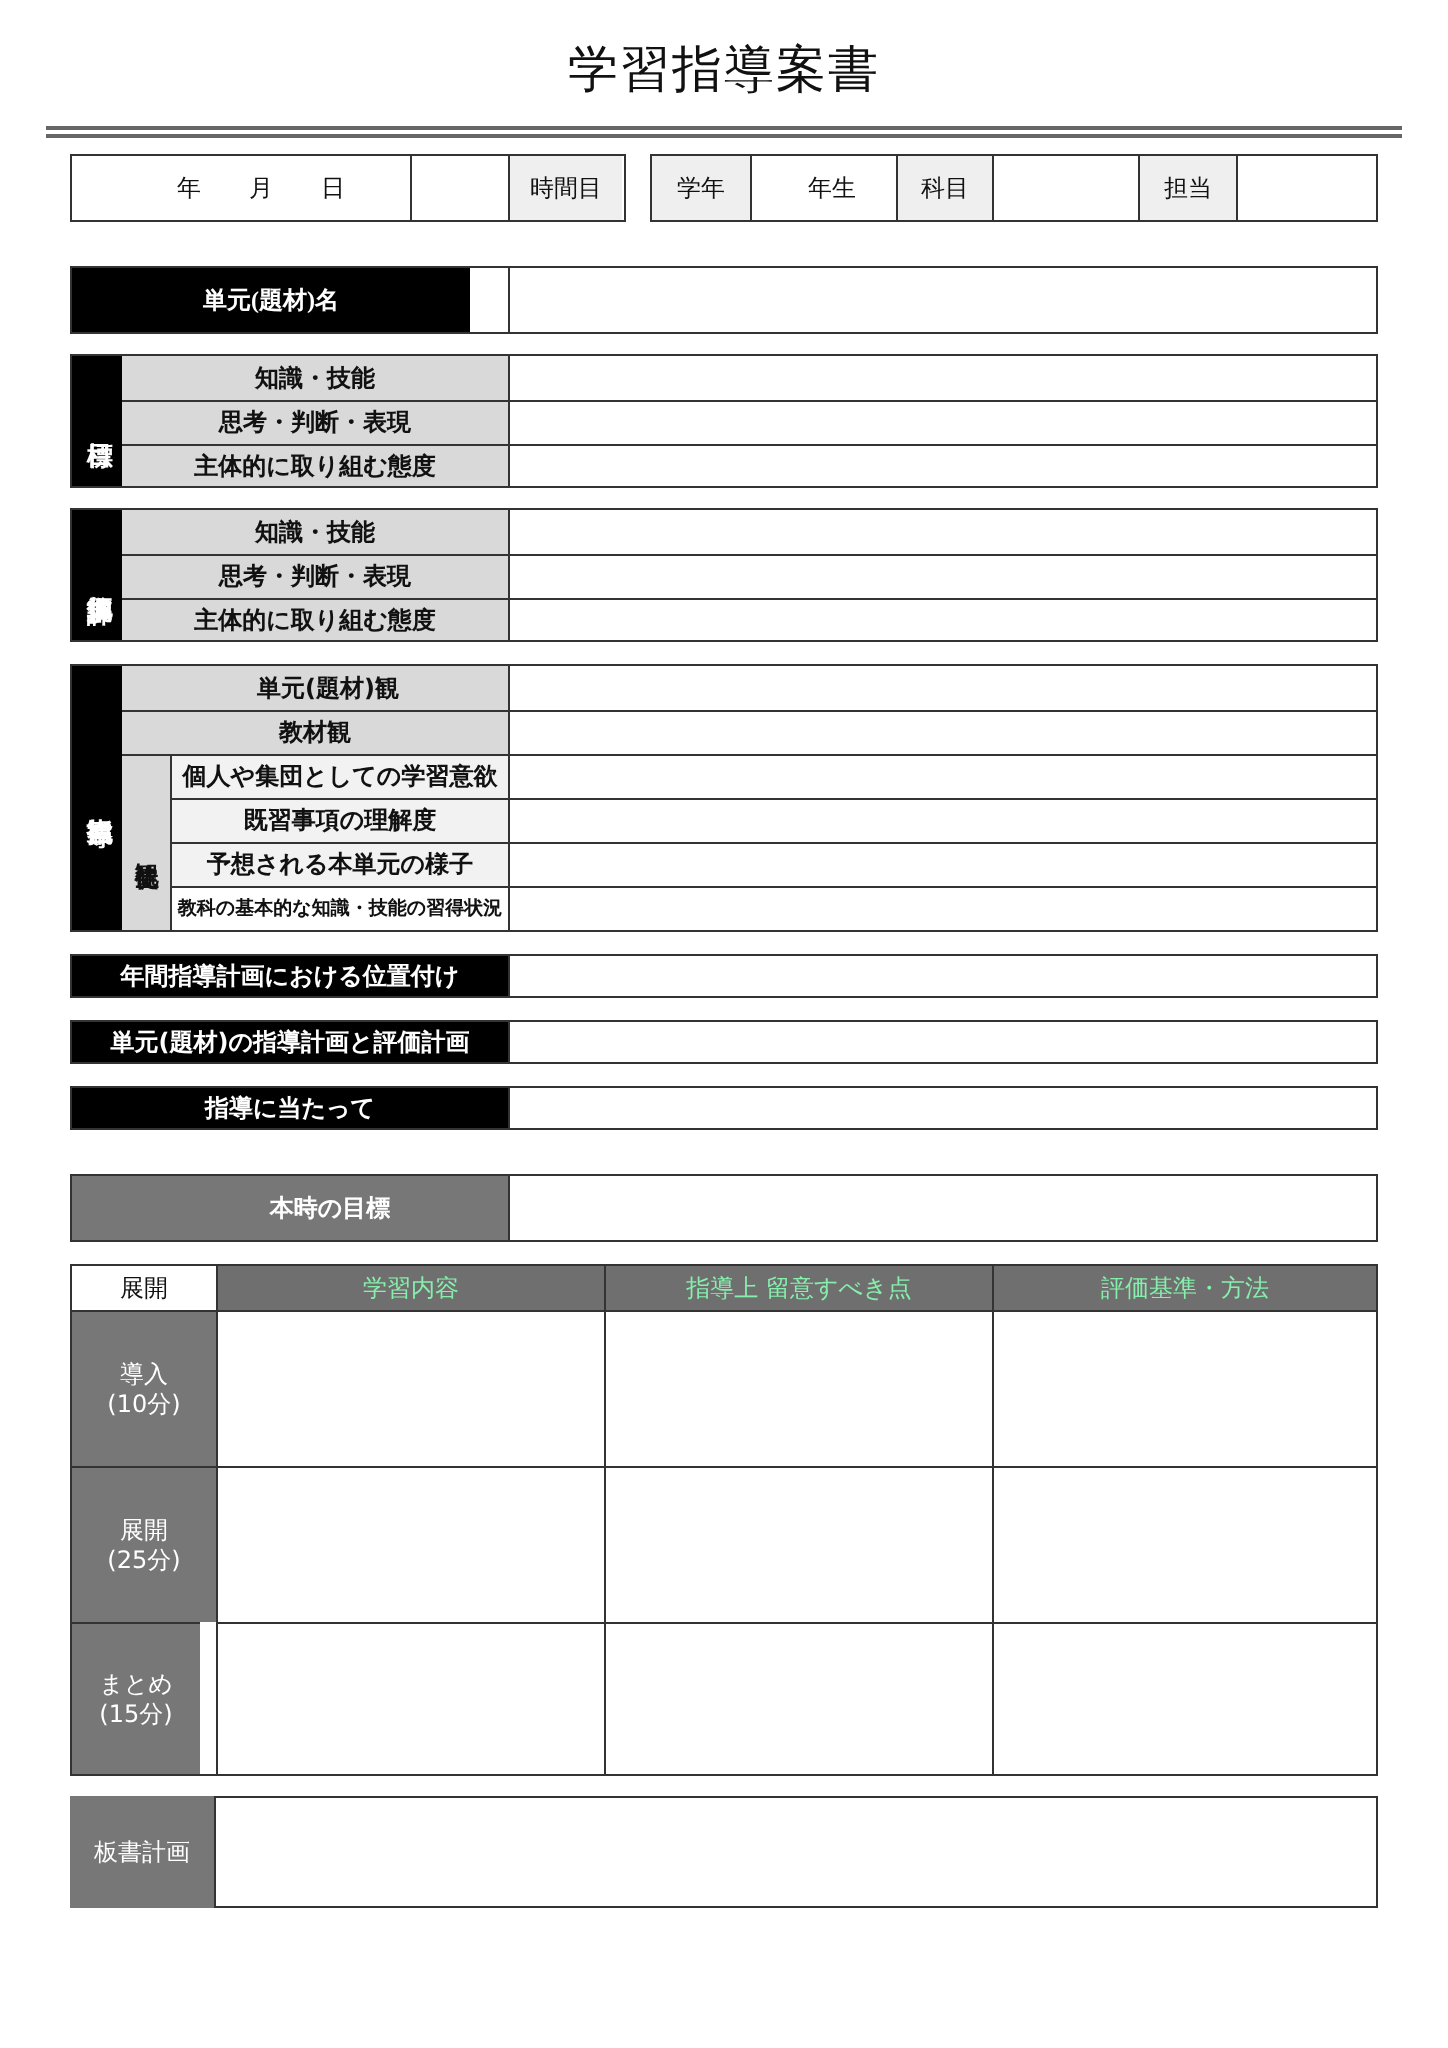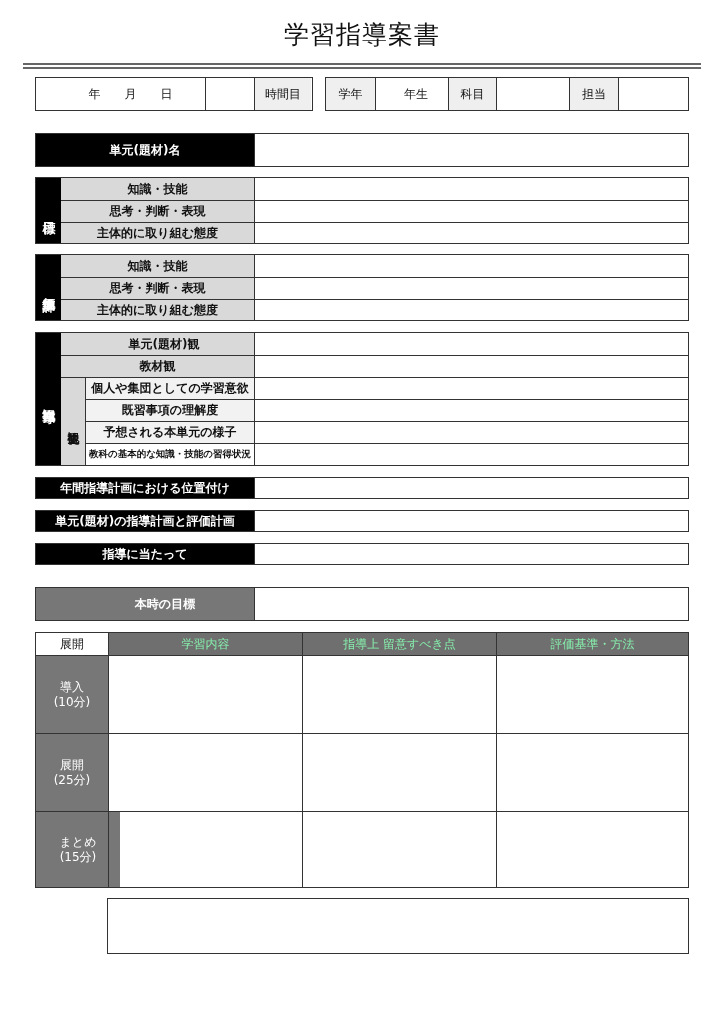--- a/index.html
+++ b/index.html
@@ -47,21 +47,21 @@
   <div class="cell gray" style="left:123px;top:0;width:47px;height:100%;">科目</div>
   <div class="vline" style="left:170px;"></div>
   <div class="cell" style="left:171px;top:0;width:72px;height:100%;"></div>
   <div class="vline" style="left:243px;"></div>
   <div class="cell gray" style="left:244px;top:0;width:48px;height:100%;">担当</div>
   <div class="vline" style="left:292px;"></div>
   <div class="cell" style="left:293px;top:0;width:68px;height:100%;"></div>
 </div>
 
 <div class="abs box" style="left:35px;top:133px;width:654px;height:34px;">
-  <div class="cell blk" style="left:0;top:0;width:218px;height:100%;">単元(題材)名</div>
+  <div class="cell blk" style="left:0;top:0;width:199px;height:100%;font-family:Liberation Serif, serif;">単元(題材)名</div>
   <div class="cell" style="left:218px;top:0;width:434px;height:100%;border-left:1.5px solid #333;"></div>
 </div>
 
 <div class="abs box" style="left:35px;top:177px;width:654px;height:67px;">
   <div class="cell blk vert" style="left:0;top:0;width:25px;height:100%;">目標</div>
   <div class="cell lgray" style="left:25px;top:0;width:193px;height:22px;">知識・技能</div>
   <div class="cell lgray rowline" style="left:25px;top:22px;width:193px;height:22px;">思考・判断・表現</div>
   <div class="cell lgray rowline" style="left:25px;top:44px;width:193px;height:21px;">主体的に取り組む態度</div>
   <div class="cell" style="left:218px;top:0;width:434px;height:22px;border-left:1.5px solid #333;"></div>
   <div class="cell rowline" style="left:218px;top:22px;width:434px;height:22px;border-left:1.5px solid #333;"></div>
@@ -131,24 +131,25 @@
   <div class="cell rowline" style="left:460px;top:22px;width:192px;height:78px;border-left:1.5px solid #333;"></div>
 
   <div class="cell mid rowline" style="left:0;top:100px;width:72px;height:78px;flex-direction:column;font-weight:normal;line-height:15px;">
     <span>展開</span>
     <span>(25分)</span>
   </div>
   <div class="cell rowline" style="left:72px;top:100px;width:194px;height:78px;border-left:1.5px solid #333;"></div>
   <div class="cell rowline" style="left:266px;top:100px;width:194px;height:78px;border-left:1.5px solid #333;"></div>
   <div class="cell rowline" style="left:460px;top:100px;width:192px;height:78px;border-left:1.5px solid #333;"></div>
 
-  <div class="cell mid rowline" style="left:0;top:178px;width:84px;height:76px;flex-direction:column;font-weight:normal;line-height:15px;">
+  <div class="cell mid rowline" style="left:0;top:178px;width:64px;height:76px;flex-direction:column;font-weight:normal;line-height:15px;">
     <span>まとめ</span>
     <span>(15分)</span>
   </div>
   <div class="cell rowline" style="left:72px;top:178px;width:194px;height:76px;border-left:1.5px solid #333;"></div>
   <div class="cell rowline" style="left:266px;top:178px;width:194px;height:76px;border-left:1.5px solid #333;"></div>
   <div class="cell rowline" style="left:460px;top:178px;width:192px;height:76px;border-left:1.5px solid #333;"></div>
 </div>
 
 <div class="abs" style="left:35px;top:898px;width:654px;height:56px;">
+  <div class="cell mid" style="left:0;top:0;width:72px;height:56px;font-weight:normal;">板書計画</div>
   <div class="cell" style="left:72px;top:0;width:582px;height:56px;border:1.5px solid #333;"></div>
 </div>
 
 </body></html>

